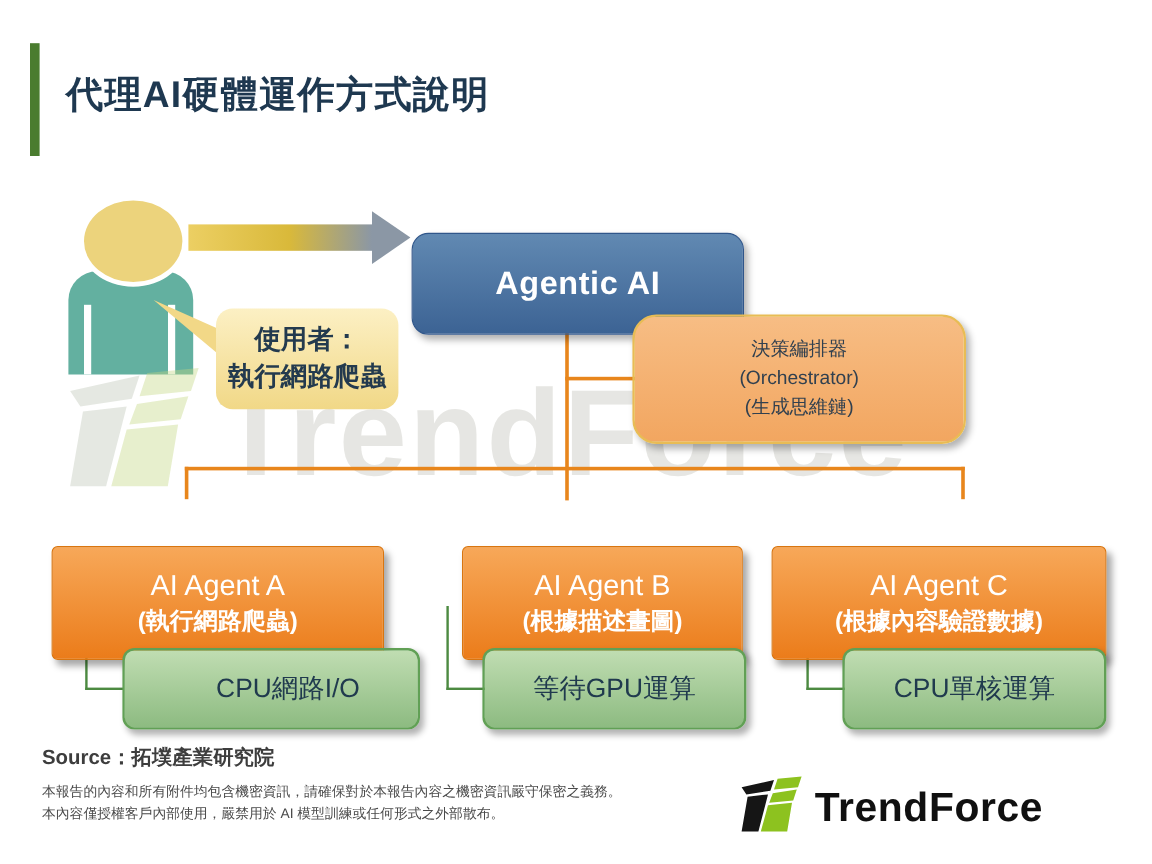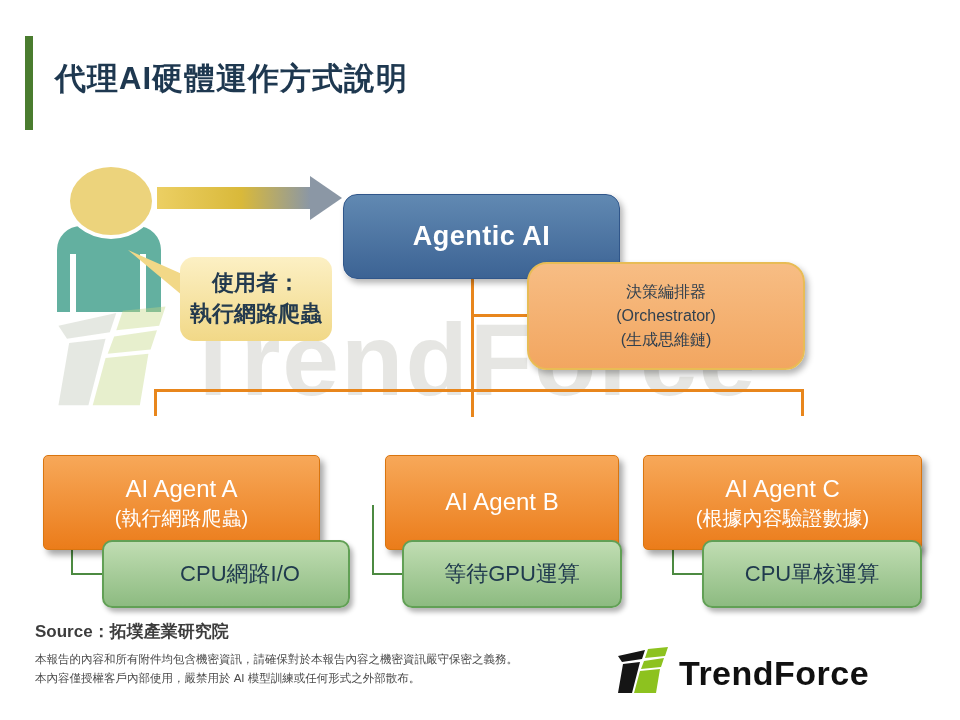--- a/index.html
+++ b/index.html
@@ -39,21 +39,21 @@
   .callout{left:180px;top:257px;width:152px;height:84px;border-radius:14px;z-index:4;
            background:linear-gradient(#fcf0c4,#f1d887);color:#233a4e;font-size:22px;font-weight:800;line-height:1.4;}
   .callout-tail{position:absolute;left:120px;top:240px;z-index:4;}
   .orch-box{left:527px;top:262px;width:274px;height:104px;border-radius:20px;
             background:linear-gradient(#f7bd84,#f2a660);border:2px solid #e8bc55;
             box-shadow:3px 4px 6px rgba(0,0,0,0.30);color:#31404f;font-size:16px;line-height:1.5;}
   .agent-box{top:413px;height:93px;border-radius:5px;
              background:linear-gradient(#f7a859,#eb7c1a);border:1px solid #d9750f;
              box-shadow:4px 5px 6px rgba(0,0,0,0.35);color:#ffffff;margin-top:42px;}
   .agent-name{font-size:24px;line-height:1.35;}
-  .agent-desc{font-size:20px;line-height:1.35;}
+  .agent-desc{font-size:20px;line-height:1.35;font-weight:bold;}
   .hw-box{top:540px;height:64px;width:216px;border-radius:10px;
           background:linear-gradient(#c0ddb2,#8dbb81);border:2px solid #61a055;
           box-shadow:3px 4px 5px rgba(0,0,0,0.30);color:#203a4e;font-size:22px;}
 
   
   .source-line{position:absolute;left:35px;top:620px;font-size:17px;font-weight:800;color:#3d3d3d;z-index:4;}
   .disclaimer{position:absolute;left:35px;color:#4a4a4a;font-size:11.5px;z-index:4;}
   .disc1{top:652px;} .disc2{top:671px;}
   .footer-logo{position:absolute;left:615px;top:646px;display:flex;align-items:center;z-index:4;}
   .footer-logo-text{font-size:34px;font-weight:800;color:#101010;margin-left:8px;letter-spacing:0.5px;}
@@ -116,20 +116,21 @@
     <span>(Orchestrator)</span>
     <span>(生成思維鏈)</span>
   </div>
 
   <div class="node agent-box" style="left:43px;width:275px;">
     <span class="agent-name">AI Agent A</span>
     <span class="agent-desc">(執行網路爬蟲)</span>
   </div>
   <div class="node agent-box" style="left:385px;width:232px;">
     <span class="agent-name">AI Agent B</span>
+    <span class="agent-desc">(根據描述畫圖)</span>
   </div>
   <div class="node agent-box" style="left:643px;width:277px;">
     <span class="agent-name">AI Agent C</span>
     <span class="agent-desc">(根據內容驗證數據)</span>
   </div>
 
   <div class="node hw-box" style="left:102px;padding-left:28px;">
     <span>CPU網路I/O</span>
   </div>
   <div class="node hw-box" style="left:402px;">

